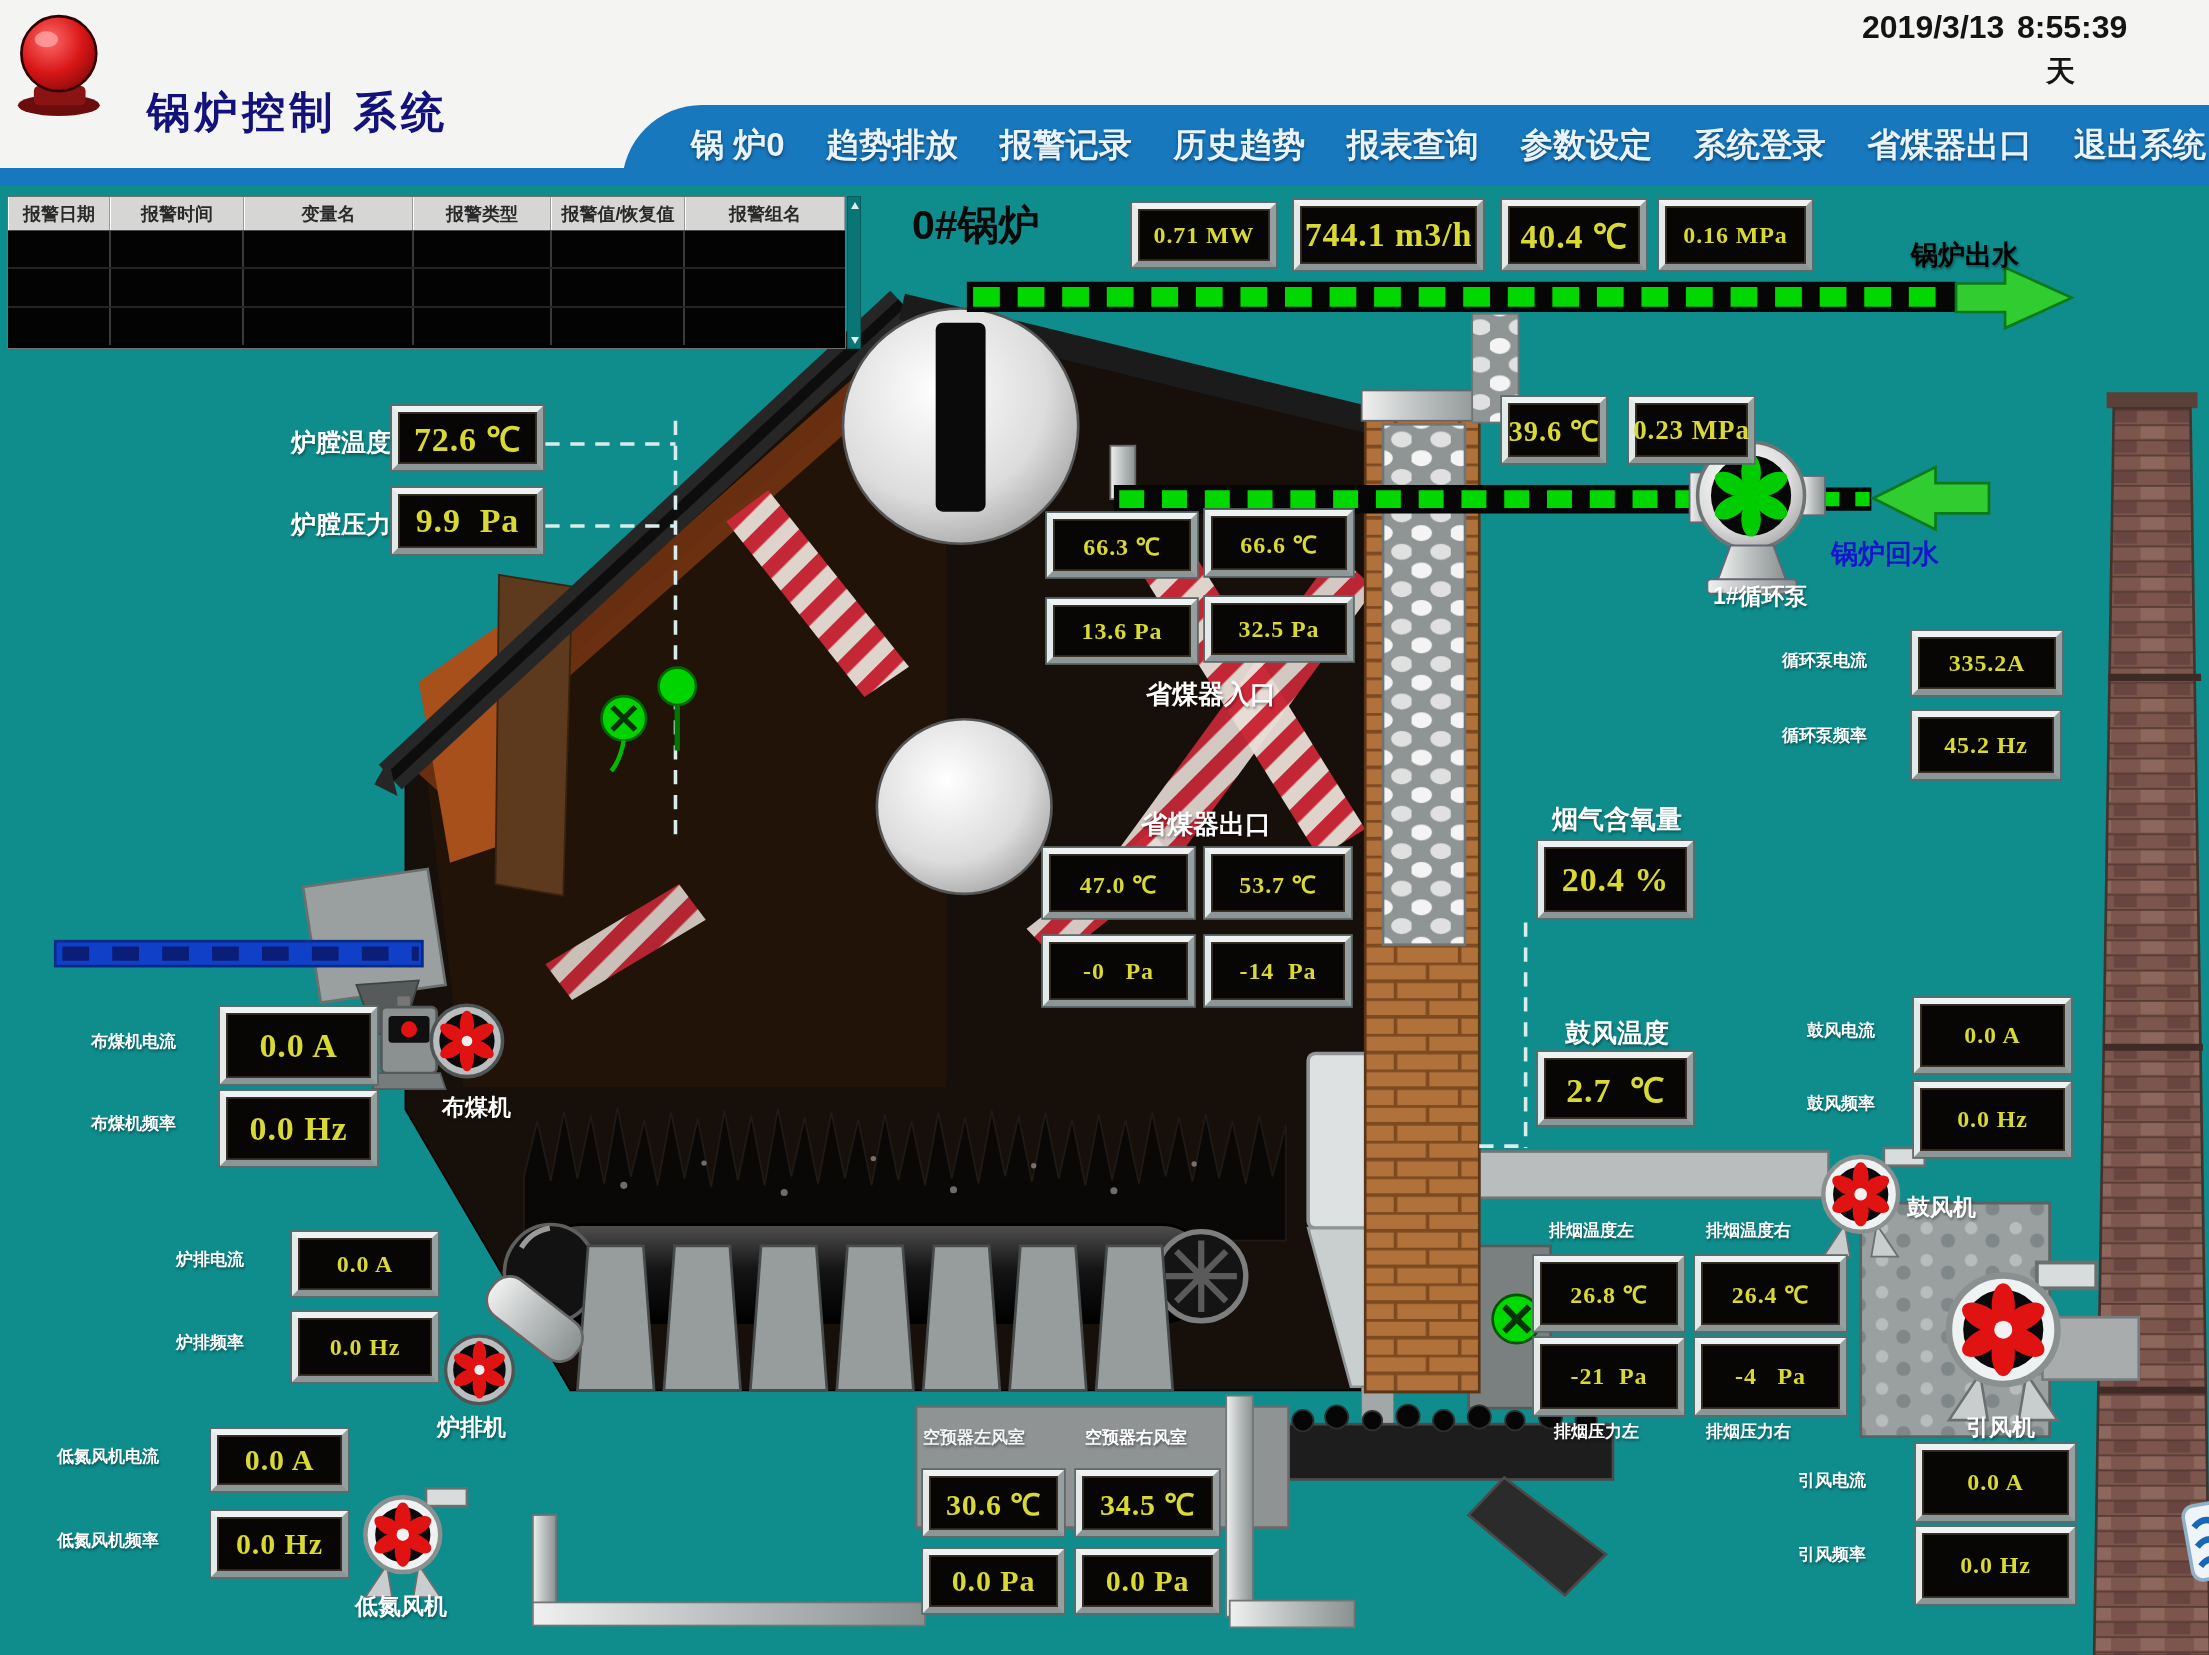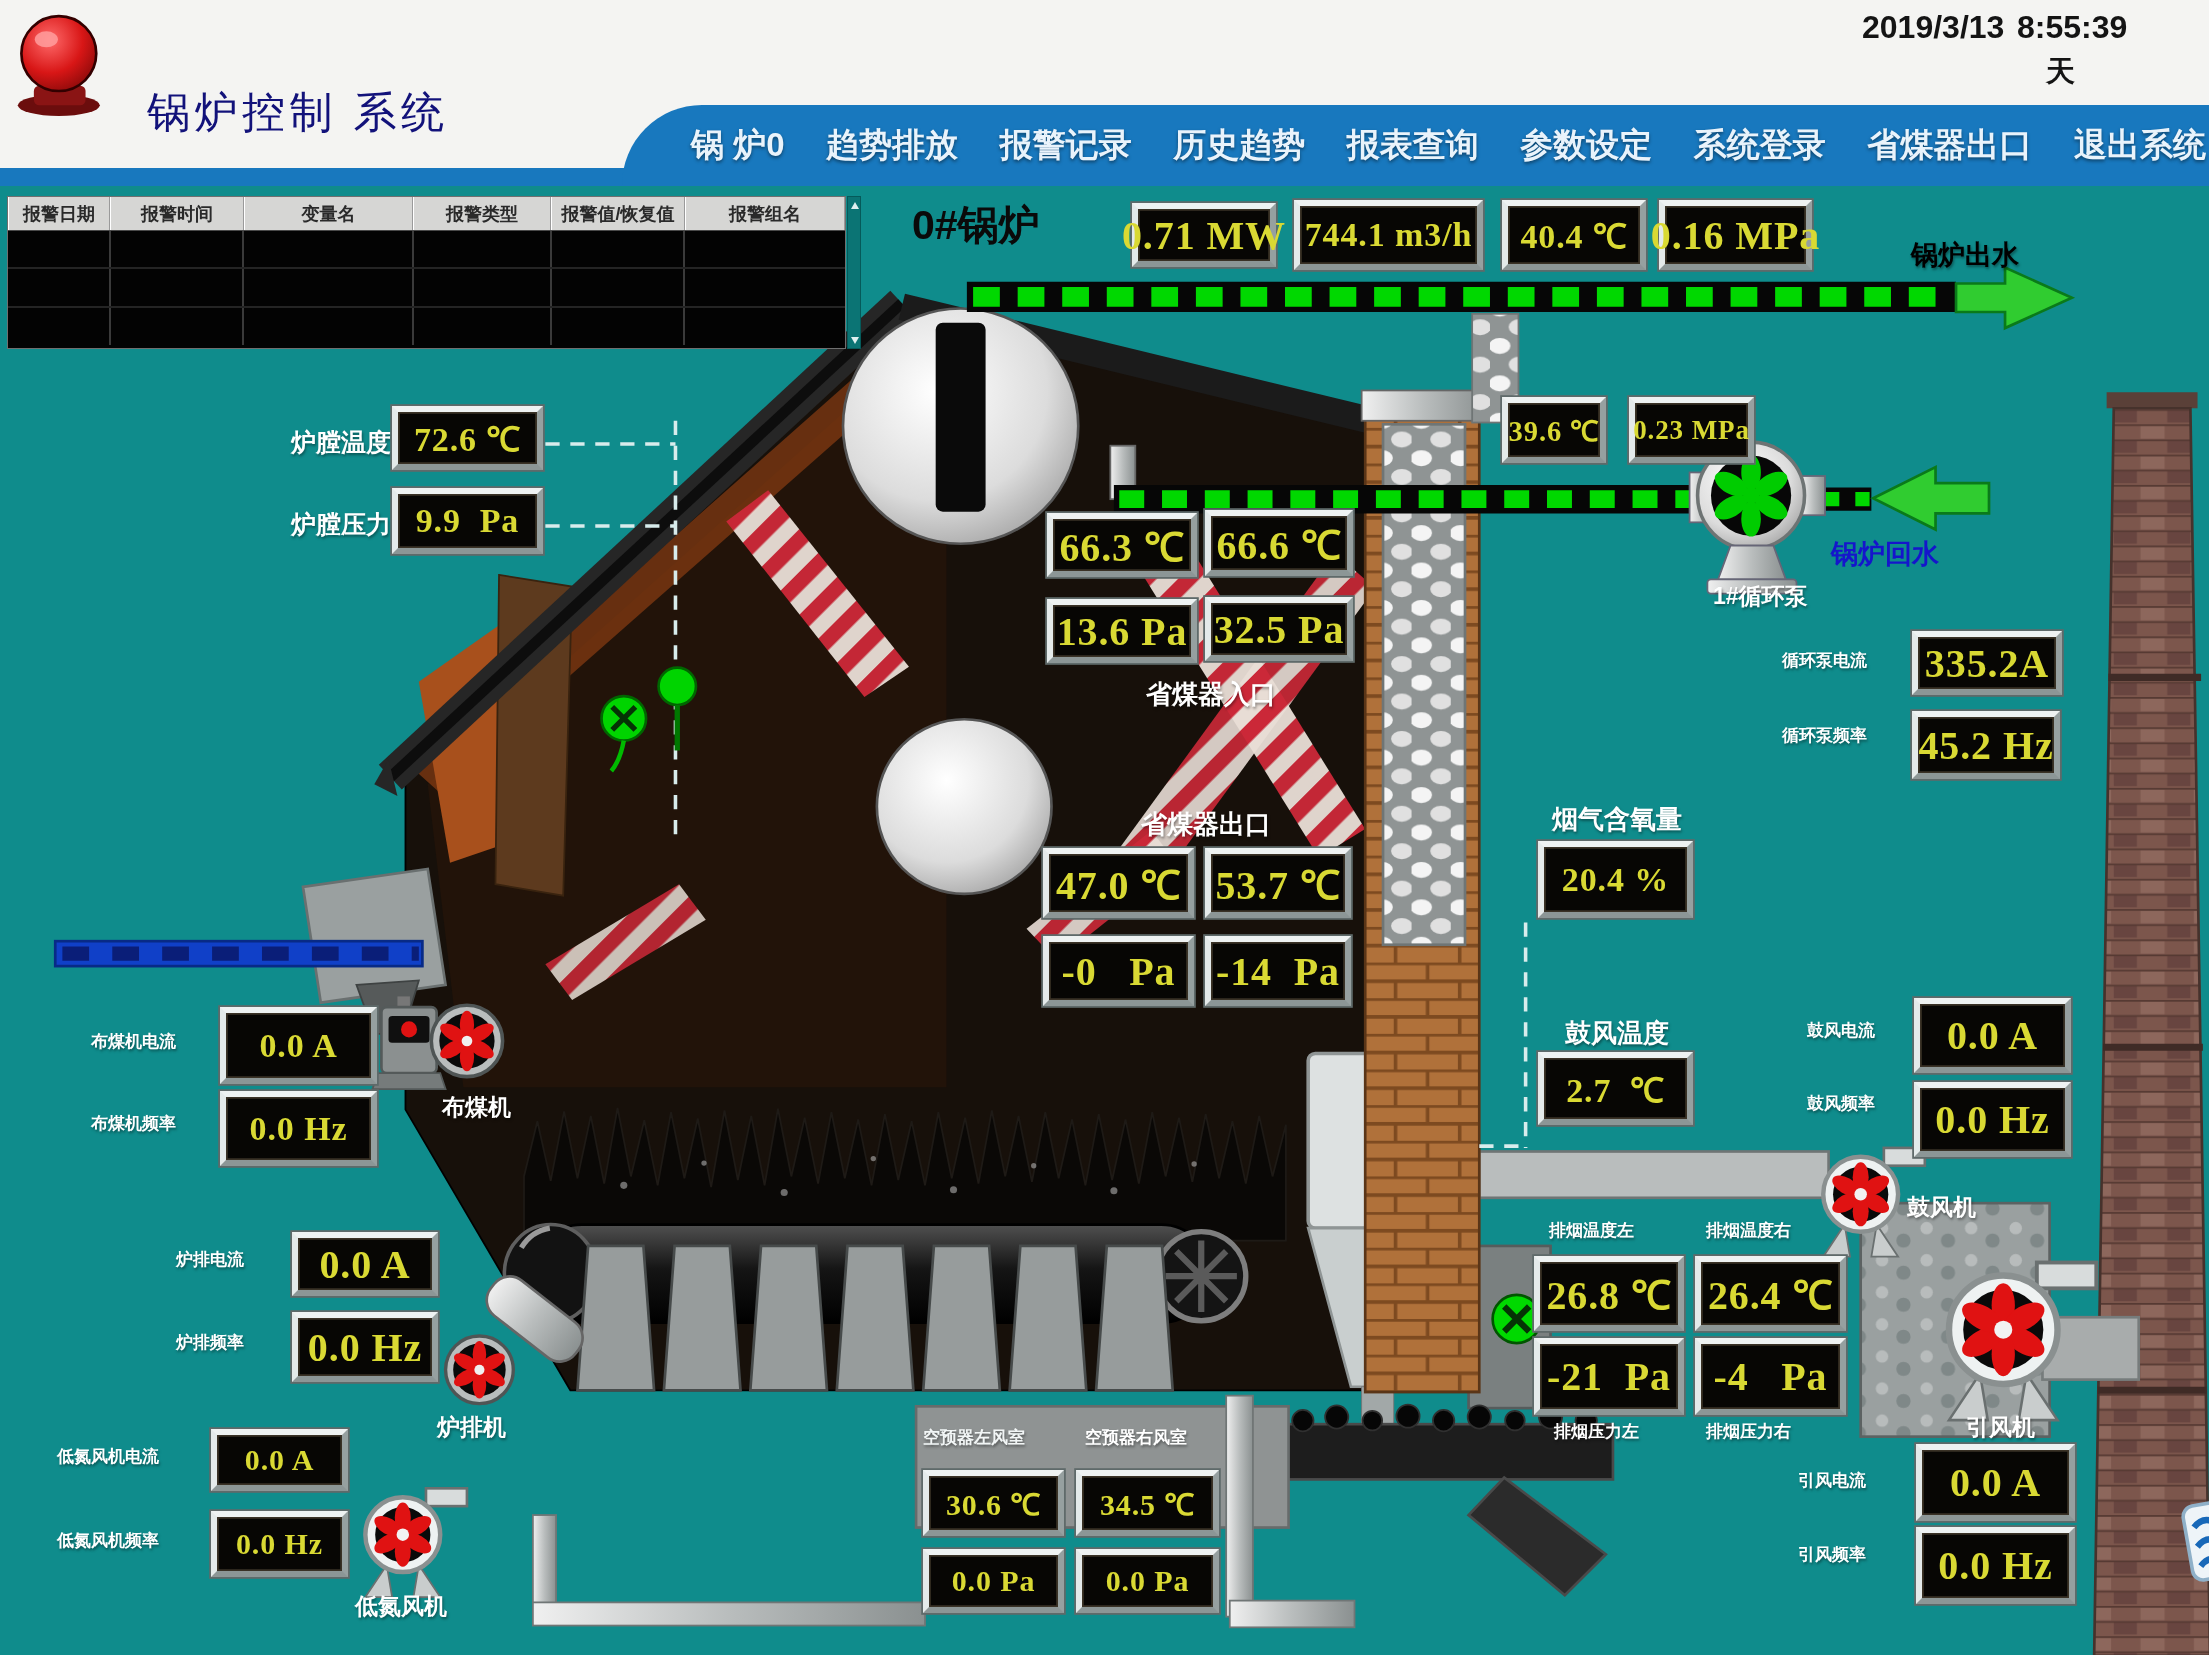--- a/index.html
+++ b/index.html
@@ -4,36 +4,36 @@
 <style>
   *{margin:0;padding:0;box-sizing:border-box}
   html,body{width:2210px;height:1656px;overflow:hidden;background:#0F8C8C;font-family:"Liberation Sans",sans-serif}
   #stage{position:absolute;top:0;left:0;width:2210px;height:1656px;background:#0F8C8C}
   
   #hdr-white{position:absolute;left:0;top:0;width:2210px;height:171px;background:#f4f4f2;border-bottom:0.9px solid #d8d8d8}
   #hdr-strip{position:absolute;left:0;top:168px;width:2210px;height:18px;background:#1878BE}
   #menu-panel{position:absolute;left:622px;top:105px;width:1588px;height:80px;background:#1878BE;border-radius:85px 0 0 0}
   #menu-items{position:absolute;left:691px;top:110px;width:1515px;height:70px;display:flex;justify-content:space-between;align-items:center}
   .menu-item{color:#e9f3fb;font-weight:bold;font-size:33px;white-space:pre;text-shadow:0 1.8px 3.6px rgba(0,0,0,.45);cursor:default}
-  #app-title{position:absolute;left:147px;top:84px;font-size:43px;font-weight:normal;color:#12127a;letter-spacing:4.5px;white-space:pre}
+  #app-title{position:absolute;left:147px;top:84px;font-size:43px;font-weight:bold;color:#12127a;letter-spacing:4.5px;white-space:pre}
   .hdr-txt{position:absolute;color:#141414;font-weight:bold;font-size:32px}
   
   #alarm-table{position:absolute;left:7.1px;top:196px;width:839px;height:153px;background:#030303;border:1.8px solid #6f6f6f}
   #alarm-head{display:flex;height:34px;background:#d6d6d4;border-bottom:1.8px solid #4a4a4a}
   #alarm-head .hcell{display:flex;align-items:center;justify-content:center;font-size:18px;font-weight:bold;color:#2a2a2a;border-right:1.8px solid #9a9a9a;border-left:0.9px solid #ffffff;overflow:hidden;white-space:nowrap}
   #alarm-body{position:relative;height:114px}
   .cl{position:absolute;top:0;bottom:0;width:1.8px;background:#3a3a3a}
   .rl{position:absolute;left:0;right:0;height:1.8px;background:#242424}
   #alarm-scroll{position:absolute;left:847px;top:196px;width:14.3px;height:153px;background:#0b7474;border:0.9px solid #055a5a}
   .tri{position:absolute;left:2.7px;width:0;height:0;border-left:4.5px solid transparent;border-right:4.5px solid transparent}
   
   .databox{position:absolute;display:flex;align-items:center;justify-content:center;background:#070604;
     border:6.2px solid #c6cdcd;border-top-color:#eef2f2;border-left-color:#e4eaea;border-right-color:#96a0a0;border-bottom-color:#8c9696;
     box-shadow:0 0 0 1.8px #5f6a6a, inset 0 0 0 1.8px #3a3226;
-    color:#D9D933;font-family:"Liberation Serif",serif;font-weight:bold;font-size:40px;white-space:pre;letter-spacing:0.9px}
+    color:#D9D933;font-family:"Liberation Serif",serif;font-weight:bold;font-size:24px;white-space:pre;letter-spacing:0.9px}
   .fs30{font-size:27px}.fs32{font-size:28.5px}.fs34{font-size:30px}.fs38{font-size:34px}
   .lbl{position:absolute;color:#ffffff;font-weight:bold;font-size:25px;white-space:pre;text-shadow:0.9px 1.8px 2.7px rgba(0,0,0,.4)}
   .lbl-sm{font-size:17px}.lbl-xs{font-size:23px}
   .red{color:#000000}.blue{color:#1515CC;text-shadow:none}
   #boiler-name{position:absolute;left:912px;top:198px;font-size:41px;font-weight:bold;color:#0a0a0a;white-space:pre}
   svg{position:absolute;left:0;top:0}
 </style>
 </head>
 <body>
 

